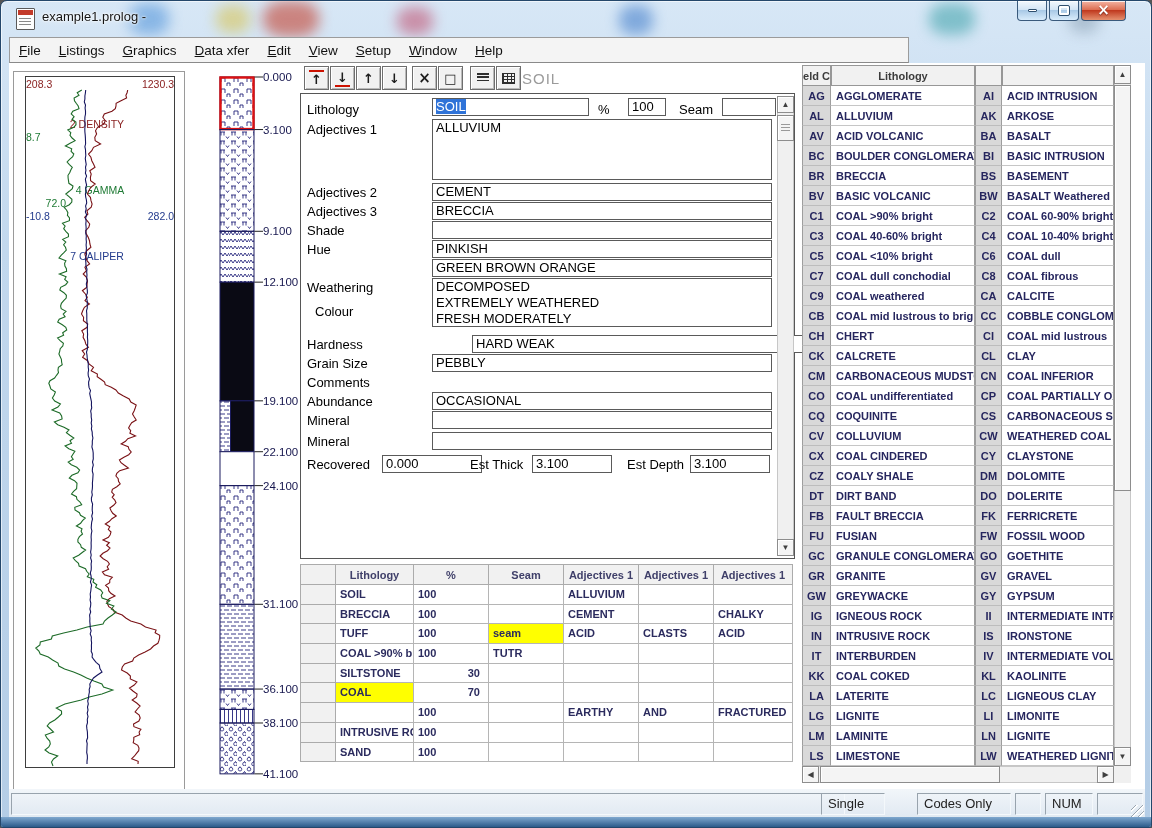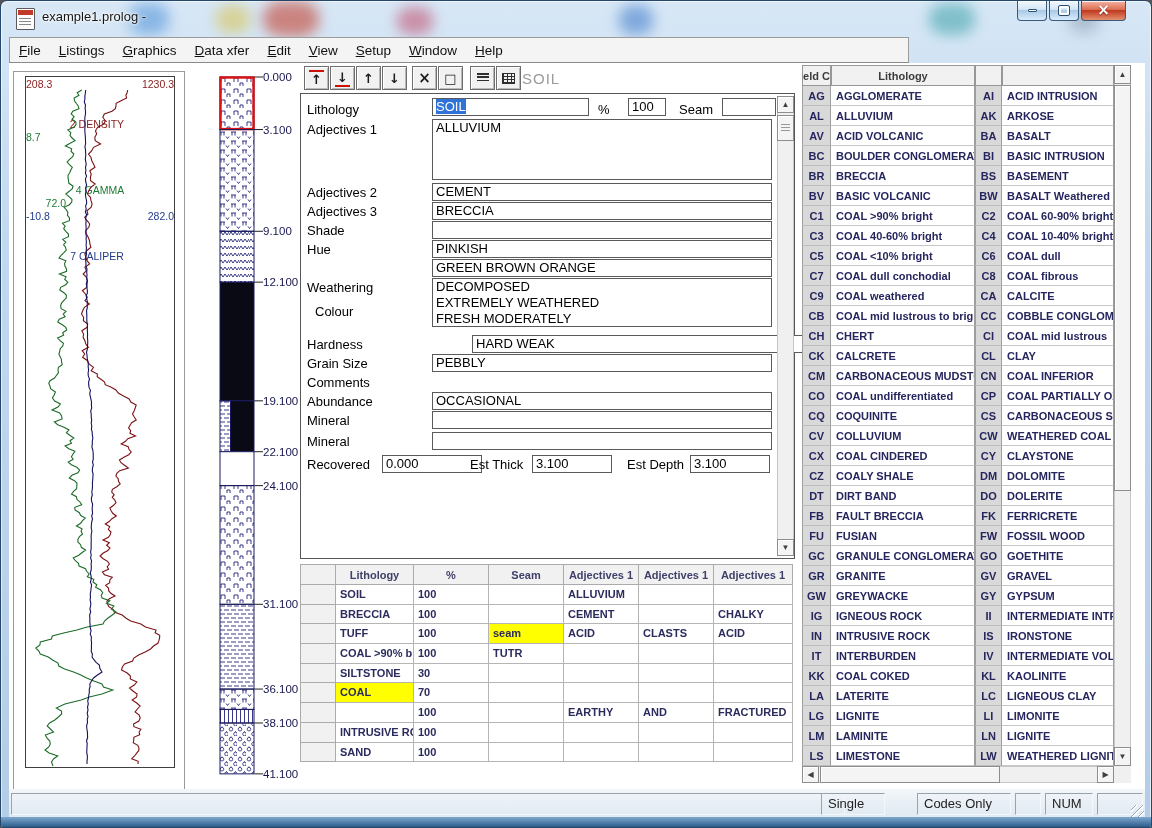--- a/index.html
+++ b/index.html
@@ -84,21 +84,21 @@
   .interval-table{position:absolute;left:291px;top:501px;width:495px;height:200px;display:grid;
     grid-template-columns:36px 78px 75px 75px 75px 75px 79px;grid-template-rows:21px repeat(9,19.7px);
     font-size:11px;font-weight:bold;color:#2b2b5e;background:#fff;overflow:hidden;}
   .it-h{background:#f1f1f1;border:1px solid #ababab;border-left:none;display:flex;align-items:center;
     justify-content:center;color:#40406a;}
   .it-h:first-child{border-left:1px solid #ababab;}
   .it-rowhdr{background:#f1f1f1;border-left:1px solid #ababab;border-right:1px solid #ababab;border-bottom:1px solid #ababab;}
   .it-c{border-right:1px solid #b5b5b5;border-bottom:1px solid #b5b5b5;padding:3px 0 0 4px;
     white-space:nowrap;overflow:hidden;}
   .it-c.hl{background:#ffff00;}
-  .it-c.ralign{}
+  .it-c.ralign{text-align:right;padding-right:8px;}
   
   .lookup-panel{position:absolute;left:793px;top:2px;width:329px;height:719px;background:#fff;overflow:hidden;}
   .lk-h{position:absolute;top:0;height:21px;background:#f1f1f1;border:1px solid #979797;
     font-size:11px;font-weight:bold;color:#3c3c3c;display:flex;align-items:center;justify-content:center;
     white-space:nowrap;overflow:hidden;}
   .lk-h.clipleft{direction:rtl;justify-content:flex-start;}
   .lk-rows{position:absolute;left:0;top:21px;width:312px;display:grid;
     grid-template-columns:29px 144px 27px 112px;grid-auto-rows:20px;font-size:11px;font-weight:bold;color:#26265e;}
   .lk-code{background:#d9d9d9;border-right:1px solid #9e9e9e;border-bottom:1px solid #bdbdbd;border-left:1px solid #9e9e9e;
     display:flex;align-items:center;justify-content:center;}

